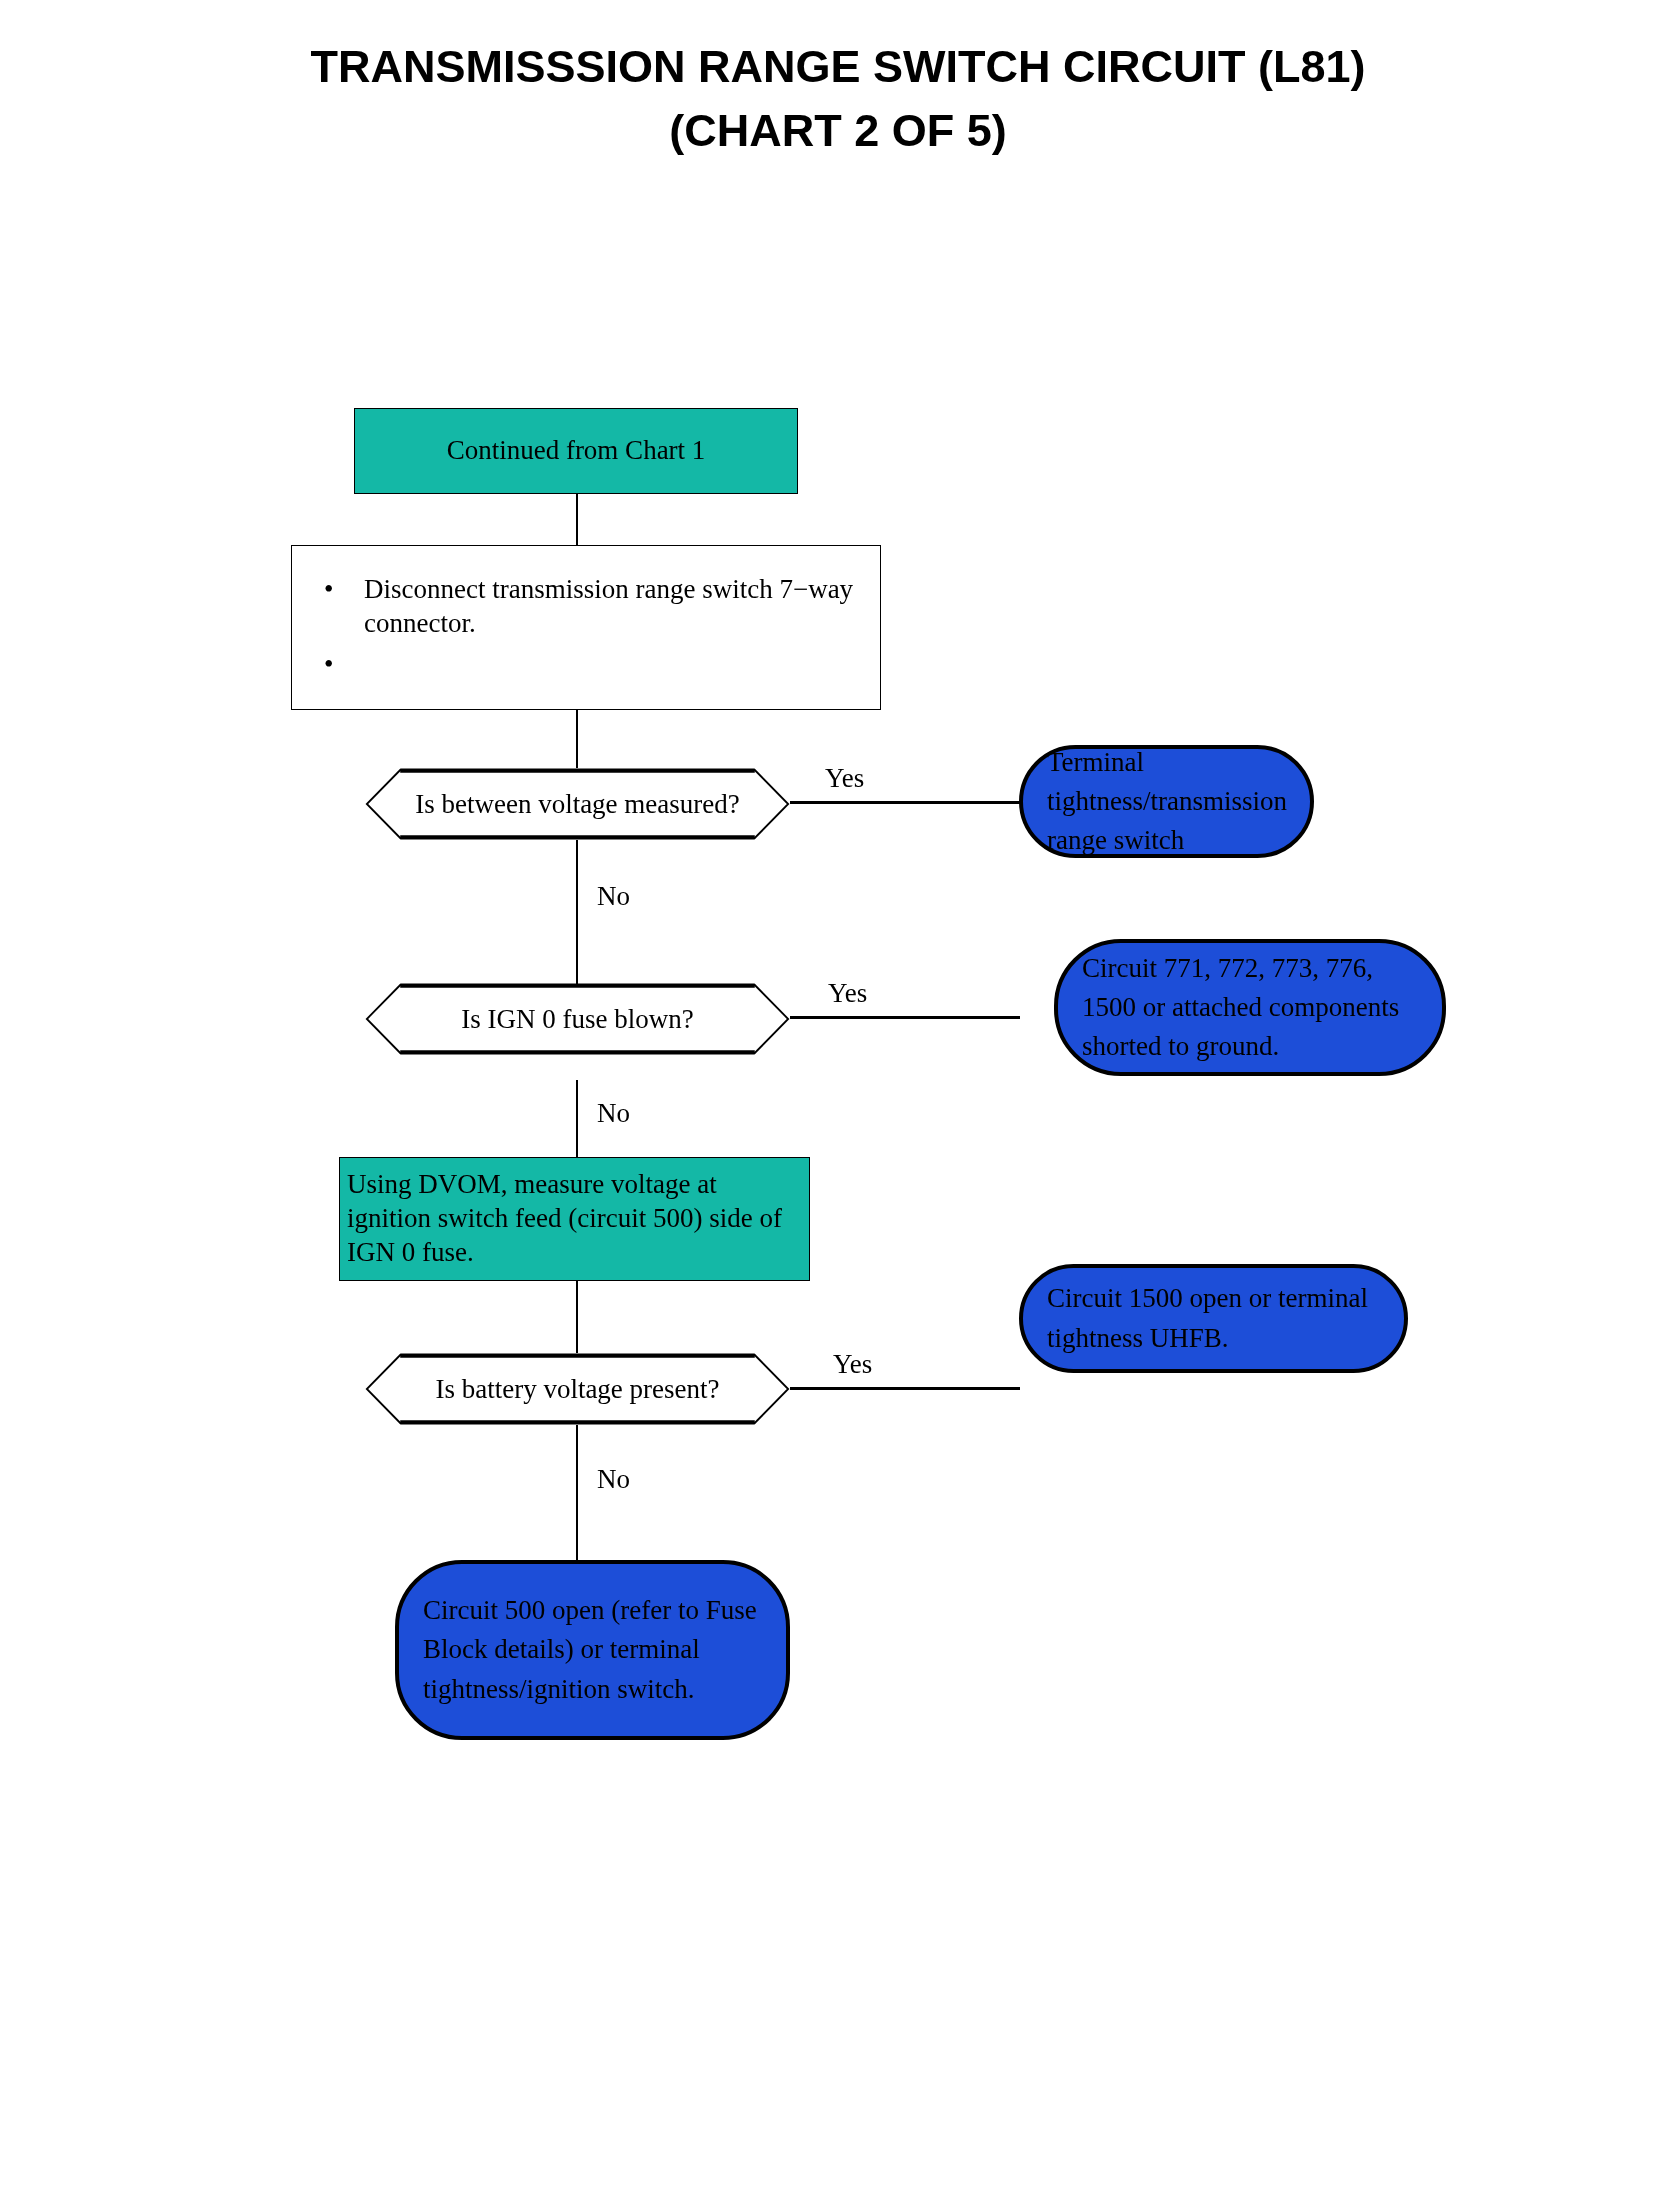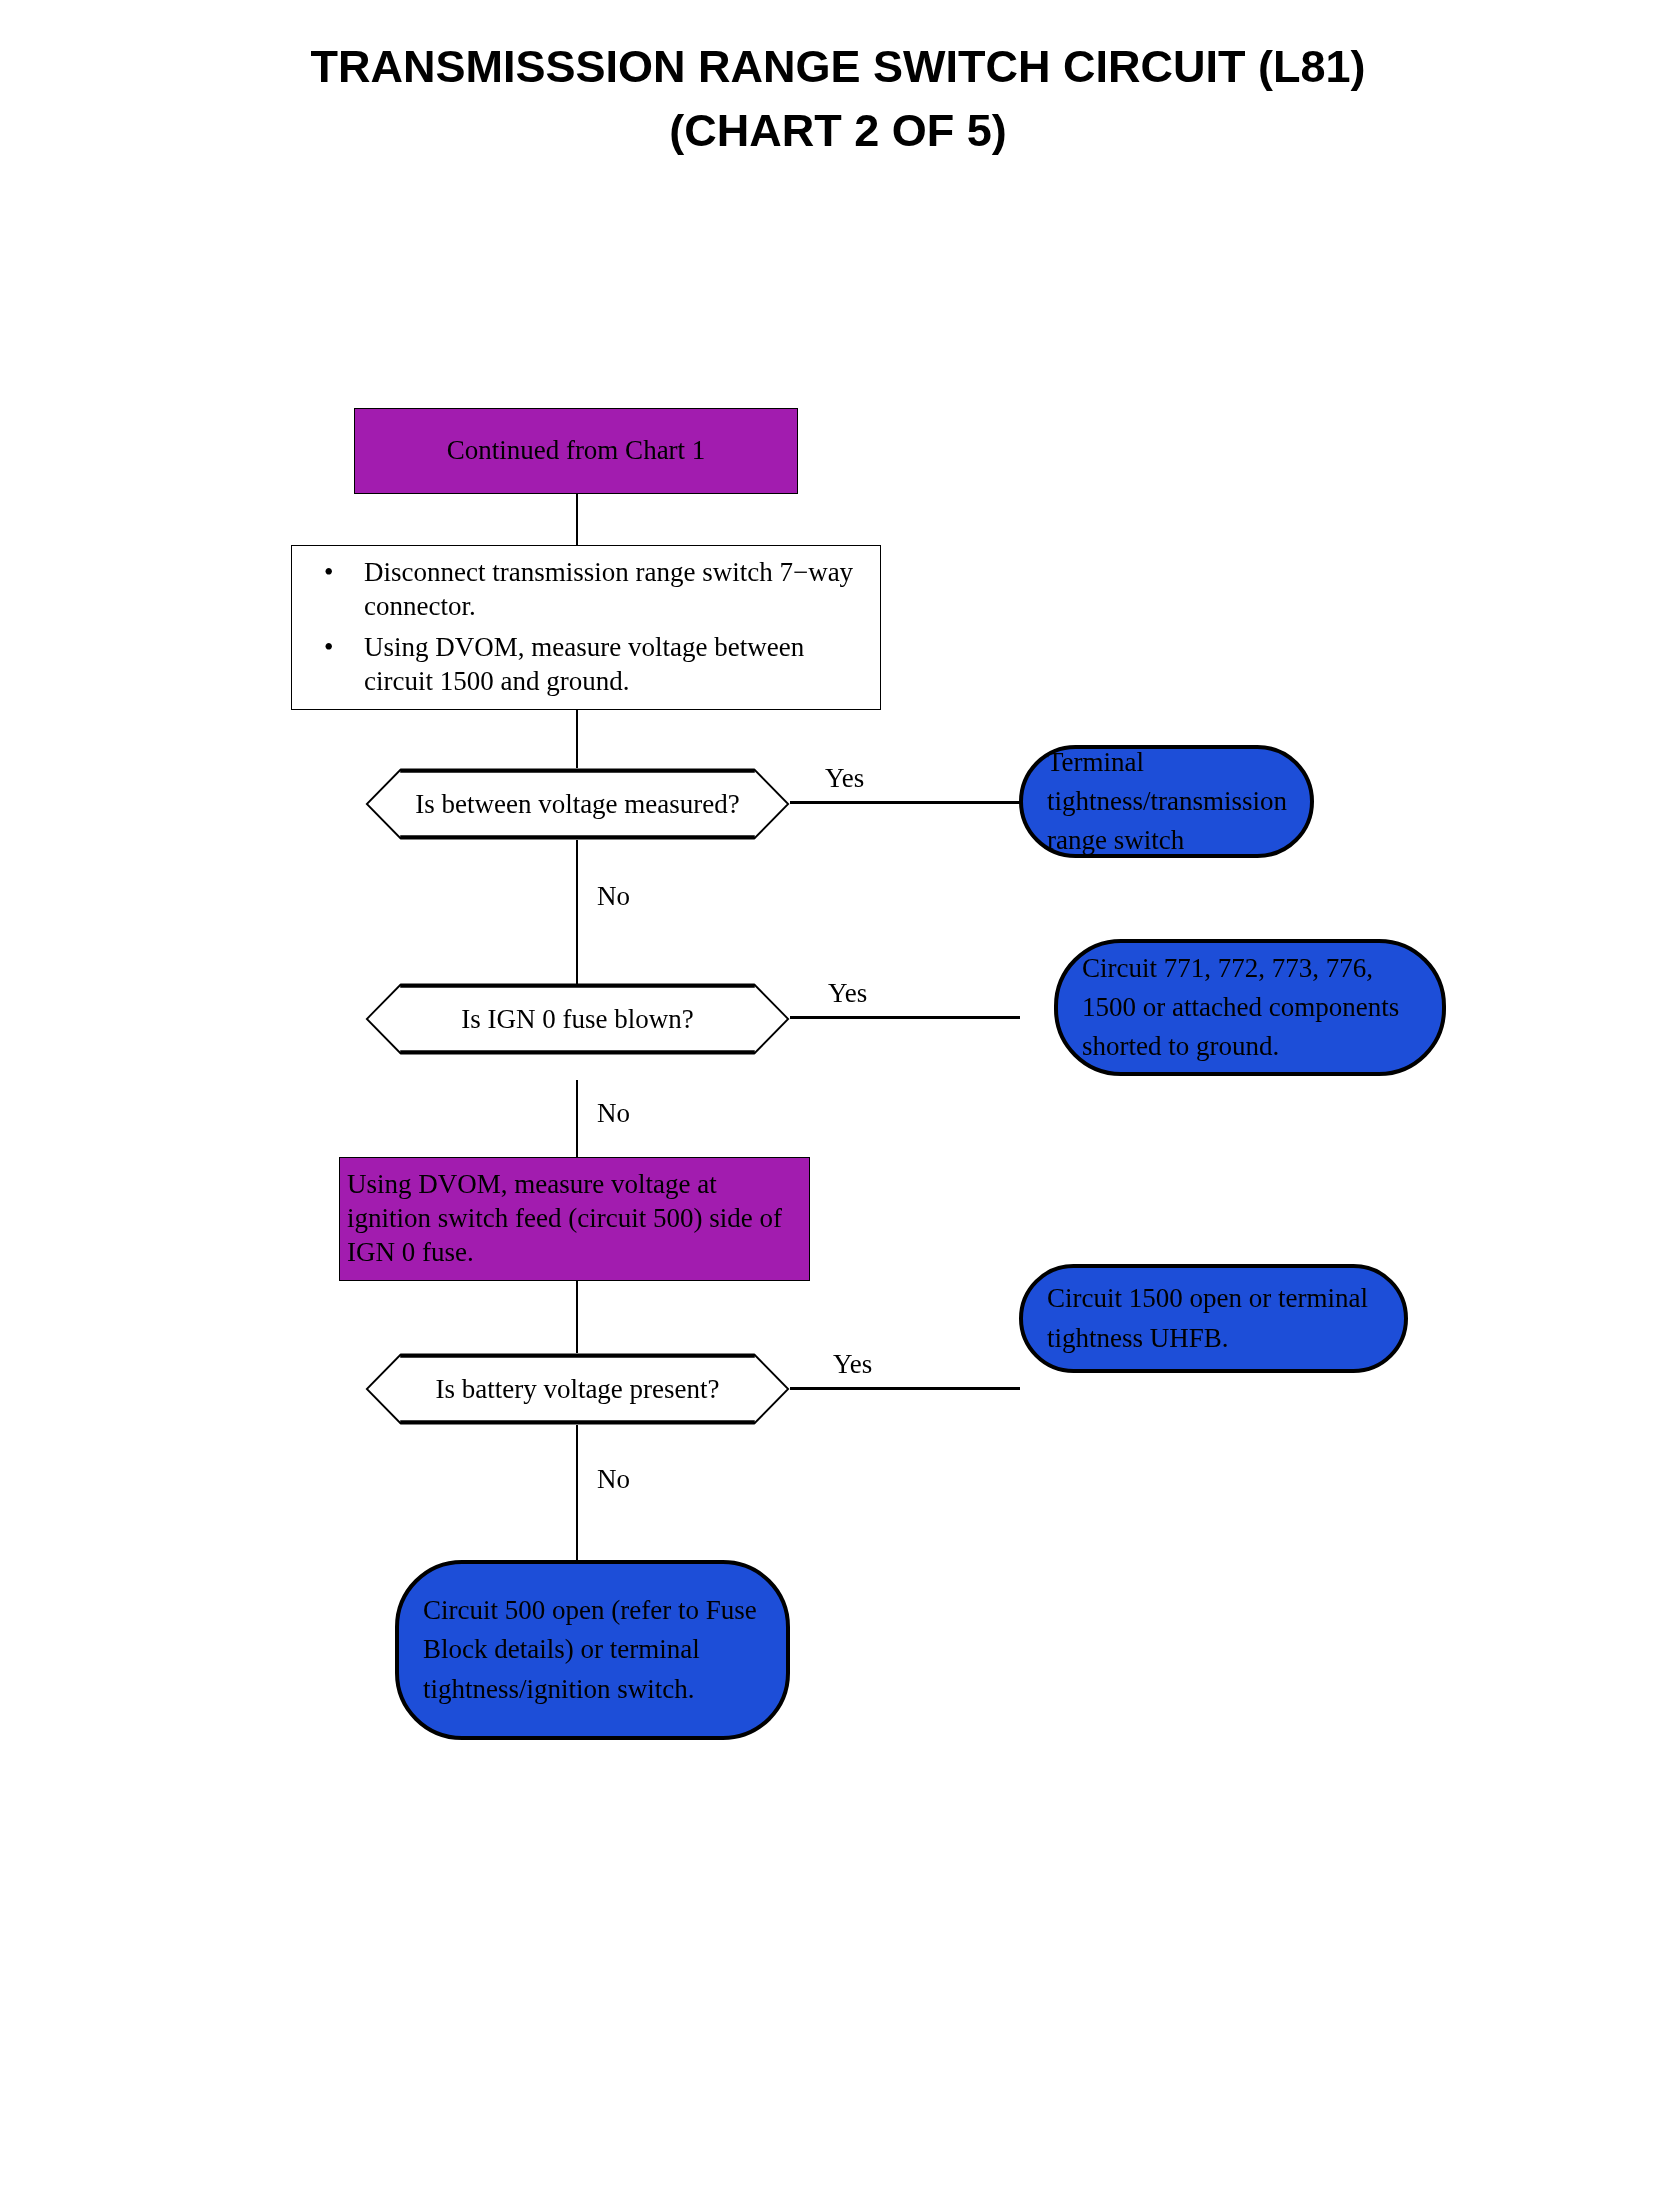--- a/index.html
+++ b/index.html
@@ -33,21 +33,21 @@
 
   
   .node {
     position: absolute;
     box-sizing: border-box;
   }
 
   
   .rect-box {
     border: 1.8px solid #000;
-    background: #a21caf;
+    background: #14b8a6;
     display: flex;
     align-items: center;
   }
   .rect-box.center { justify-content: center; }
   .rect-box .box-text {
     font-size: 27px;
     line-height: 1.25;
   }
   .rect-box.center .box-text { text-align: center; }
   .rect-box.pad { padding: 0 7px; }
@@ -167,21 +167,20 @@
   <div class="box-text">Continued from Chart 1</div>
 </div>
 
 <div class="node bullet-box" style="left:291px; top:545px; width:590px; height:165px;">
   <div class="bullet-row">
     <span class="bullet-dot">•</span>
     <span class="bullet-text">Disconnect transmission range switch  7−way connector.</span>
   </div>
   <div class="bullet-row">
     <span class="bullet-dot">•</span>
-    <span class="bullet-text">Using DVOM, measure voltage between circuit 1500 and ground.</span>
   </div>
 </div>
 
 <div class="decision" style="left:365px; top:768px; width:425px; height:72px;">
   <svg width="425" height="72" viewBox="0 0 700 118">
     <polygon points="58,3 642,3 697,59 642,115 58,115 3,59" fill="#ffffff" stroke="#000000" stroke-width="3"></polygon>
     <line x1="58" y1="4" x2="642" y2="4" stroke="#000000" stroke-width="7"></line>
     <line x1="58" y1="114" x2="642" y2="114" stroke="#000000" stroke-width="7"></line>
   </svg>
   <div class="dec-text">Is between voltage measured?</div>

